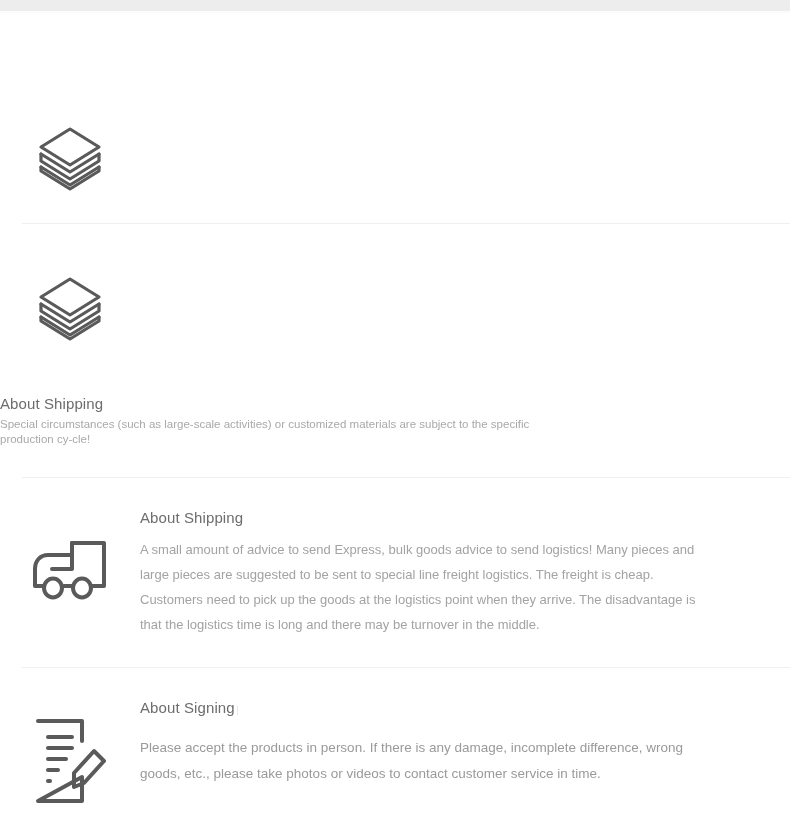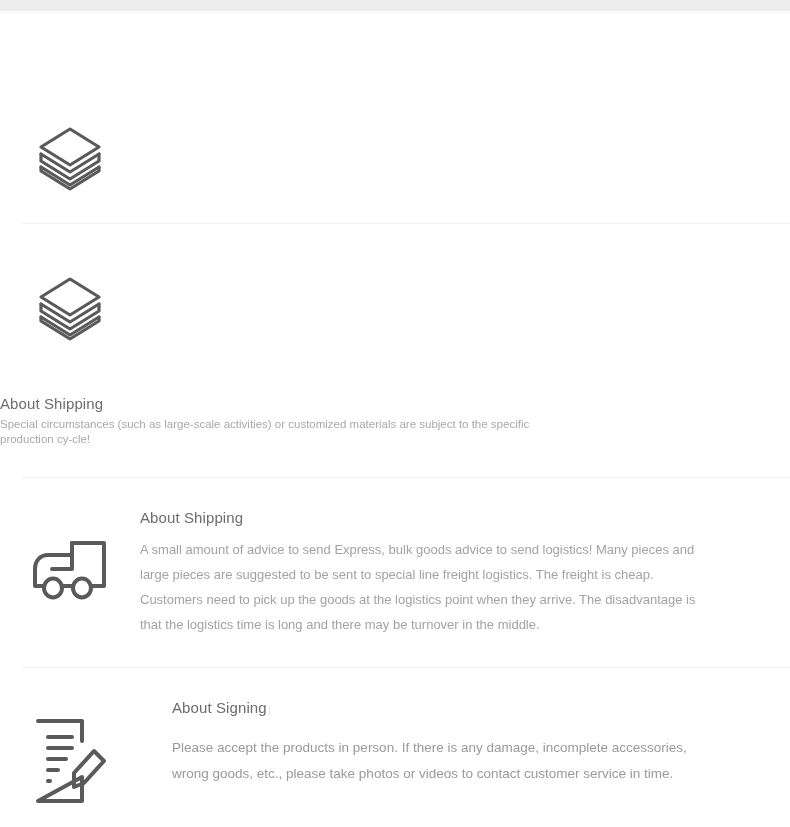--- a/index.html
+++ b/index.html
@@ -193,23 +193,23 @@
             <path d="M18 22 L42 22"></path>
             <path d="M18 33 L42 33"></path>
             <path d="M18 44 L36 44"></path>
             <path d="M18 55 L28 55"></path>
             <path d="M18 66 L20 66"></path>
             <path d="M44 72 L44 58 L64 36 L74 46 L54 68 Z"></path>
           </g>
         </svg>
       </span>
     </div>
-    <div class="text-col" style="padding-right:82px;margin-left:32px;">
+    <div class="text-col" style="padding-right:82px;">
       <h3 class="sec-title" style="display:inline-block;">About Signing</h3><span class="tick short"></span>
-      <p class="line big" style="margin-top:16px; line-height:26px; font-size:13.5px;">Please accept the products in person. If there is any damage, incomplete accessories, wrong goods, etc., please take photos or videos to contact customer service in time.</p>
+      <p class="line big" style="margin-top:16px; line-height:26px; font-size:13.5px;">Please accept the products in person. If there is any damage, incomplete difference, wrong goods, etc., please take photos or videos to contact customer service in time.</p>
     </div>
   </div>
   <div class="divider"></div>
 
   <div class="info-section" style="padding-top:31px; padding-bottom:32px;">
     <div class="icon-col">
       <span class="icon-box" style="margin-top:0px;">
         <svg width="84" height="74" viewBox="0 0 84 74">
           <rect x="4" y="4" width="76" height="66" rx="3" fill="#545454"></rect>
           <rect x="10" y="10" width="22" height="9" fill="#ffffff"></rect>

